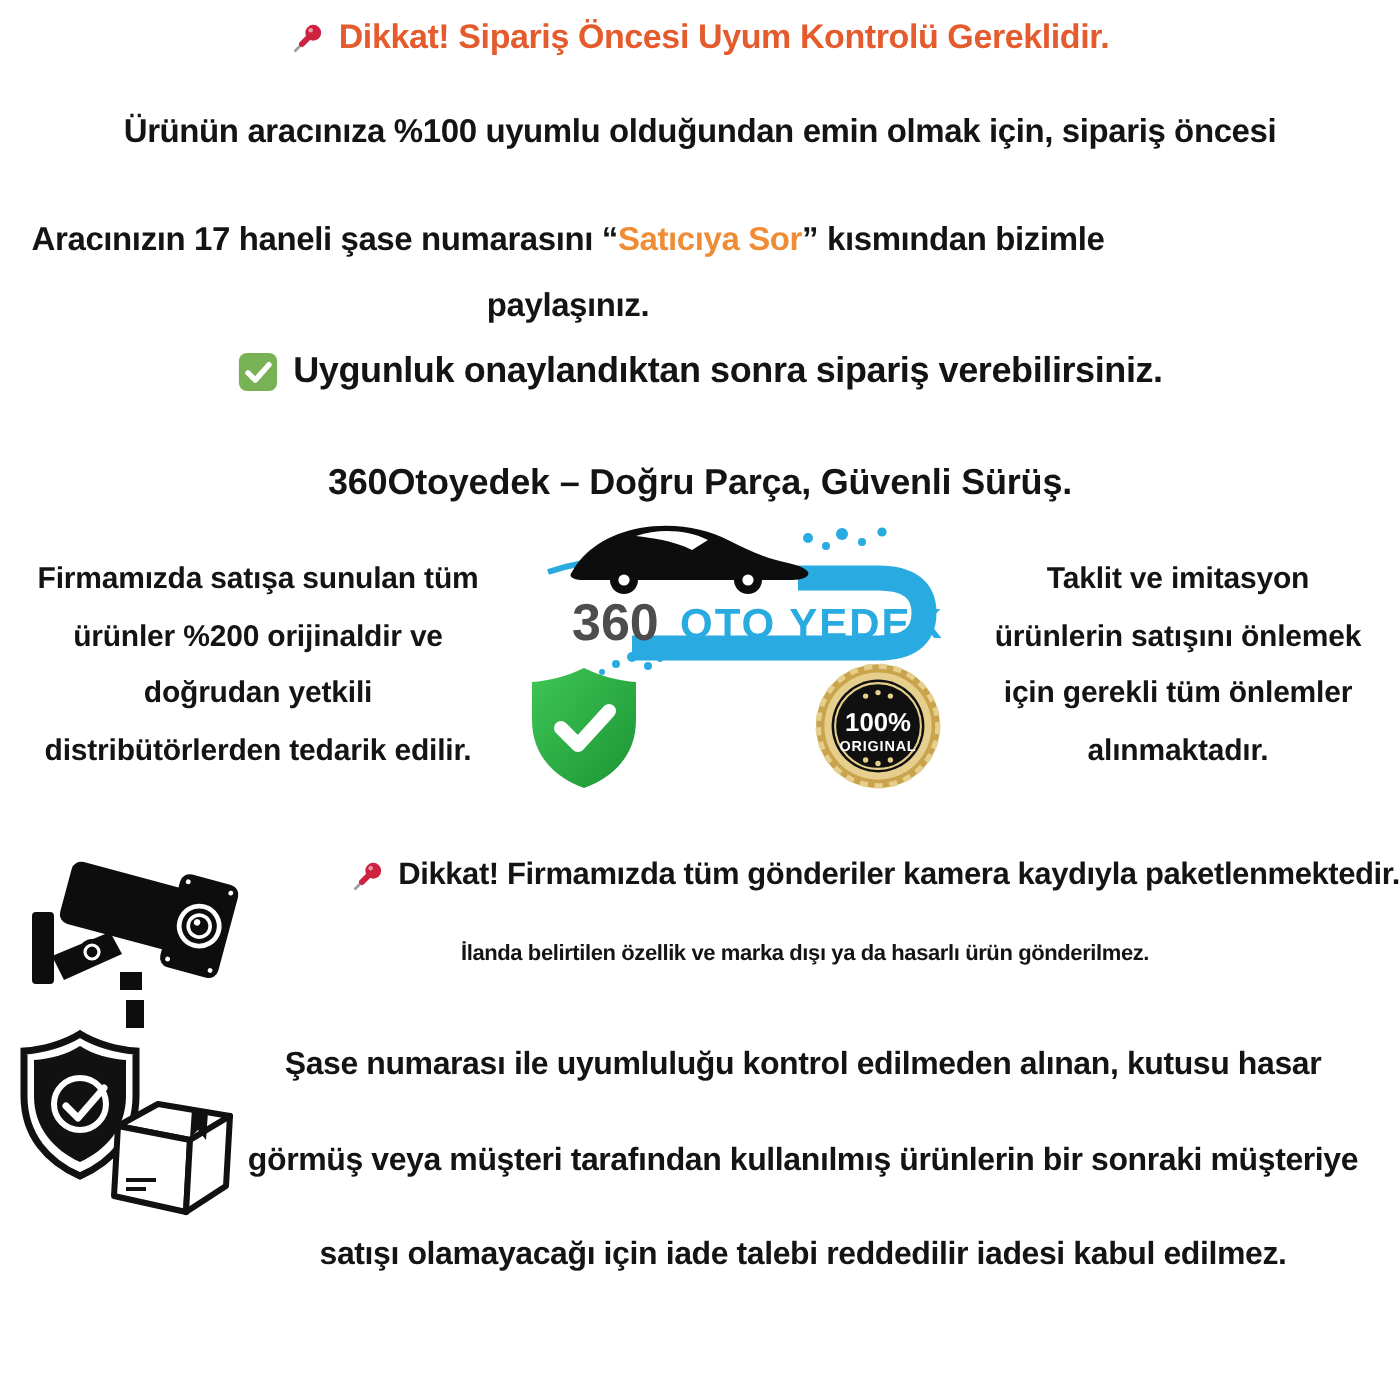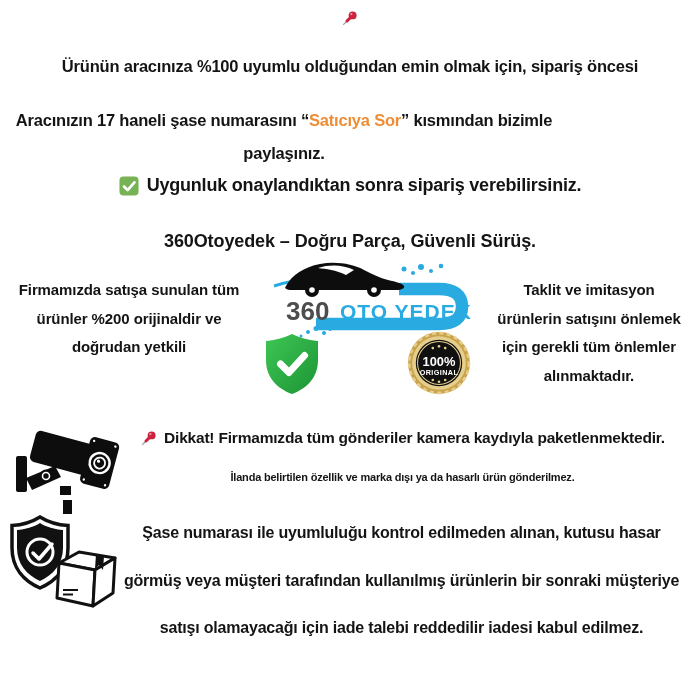--- a/index.html
+++ b/index.html
@@ -19,39 +19,40 @@
   .hl{color:var(--highlight-orange,#ef8d36);}
   .p3{top:175px;left:0;width:700px;display:flex;justify-content:center;align-items:center;gap:8px;font-size:18px;letter-spacing:-0.2px;}
   .p4{top:231px;left:0;width:700px;font-size:18px;letter-spacing:-0.1px;}
   .col{font-size:15px;line-height:28.5px;letter-spacing:-0.1px;}
   .col-left{top:276px;left:0;width:258px;}
   .col-right{top:276px;left:478px;width:222px;}
   .logo-box{left:256px;top:258px;width:220px;height:82px;}
   .shield-box-pos{left:262px;top:332px;width:60px;height:64px;}
   .badge-pos{left:406px;top:330px;width:66px;height:66px;}
   .camera-pos{left:13px;top:420px;width:113px;height:103px;}
-  .cam1{top:429px;left:105px;width:595px;display:flex;justify-content:center;align-items:center;gap:6px;font-size:15.5px;letter-spacing:-0.2px;}
+  .cam1{top:429px;left:105px;width:595px;display:flex;justify-content:flex-end;align-items:center;gap:6px;font-size:15.5px;letter-spacing:-0.2px;}
   .cam2{top:471px;left:105px;width:595px;font-size:11px;letter-spacing:-0.2px;}
   .sb-pos{left:3px;top:514px;width:117px;height:100px;}
   .policy{top:509px;left:103px;width:597px;font-size:16px;line-height:47.5px;letter-spacing:-0.2px;}
   svg{display:block;}
   .pin-svg{width:18px;height:18px;}
 </style>
 </head>
 <body>
 
 <div class="canvas">
 
   <div class="abs title-line">
     <svg class="pin-svg" viewBox="0 0 24 24">
       <path d="M8 16 L3.5 20.5" stroke="#9aa0a8" stroke-width="1.8" stroke-linecap="round"></path>
       <path d="M12.5 11.5 L8 16" stroke="var(--pin-red)" stroke-width="4" stroke-linecap="round"></path>
       <circle cx="15.5" cy="8.5" r="5.3" fill="var(--pin-red)"></circle>
       <circle cx="13.8" cy="6.8" r="1.5" fill="#fff" opacity="0.55"></circle>
     </svg>
+    <span>Dikkat! Sipariş Öncesi Uyum Kontrolü Gereklidir.</span>
   </div>
 
   <div class="abs ctr p1">Ürünün aracınıza %100 uyumlu olduğundan emin olmak için, sipariş öncesi</div>
 
   <div class="abs ctr p2">
     <span>Aracınızın 17 haneli şase numarasını “</span><span class="hl">Satıcıya Sor</span><span>” kısmından bizimle</span><br>
     <span>paylaşınız.</span>
   </div>
 
   <div class="abs p3">
@@ -61,20 +62,21 @@
     </svg>
     <span>Uygunluk onaylandıktan sonra sipariş verebilirsiniz.</span>
   </div>
 
   <div class="abs ctr p4">360Otoyedek – Doğru Parça, Güvenli Sürüş.</div>
 
   <div class="abs ctr col col-left">
     <div>Firmamızda satışa sunulan tüm</div>
     <div>ürünler %200 orijinaldir ve</div>
     <div>doğrudan yetkili</div>
+    <div>distribütörlerden tedarik edilir.</div>
   </div>
 
   <div class="abs logo-box">
     <svg width="220" height="82" viewBox="0 0 220 82">
       <g>
         <path d="M143 31 H183 Q206 31 206 48.5 Q206 66 183 66 H60" fill="none" stroke="var(--logo-blue)" stroke-width="12.5" stroke-linejoin="round"></path>
         <circle cx="148" cy="11" r="2.5" fill="var(--logo-blue)"></circle>
         <circle cx="157" cy="15" r="2" fill="var(--logo-blue)"></circle>
         <circle cx="165" cy="9" r="3" fill="var(--logo-blue)"></circle>
         <circle cx="175" cy="13" r="2" fill="var(--logo-blue)"></circle>

